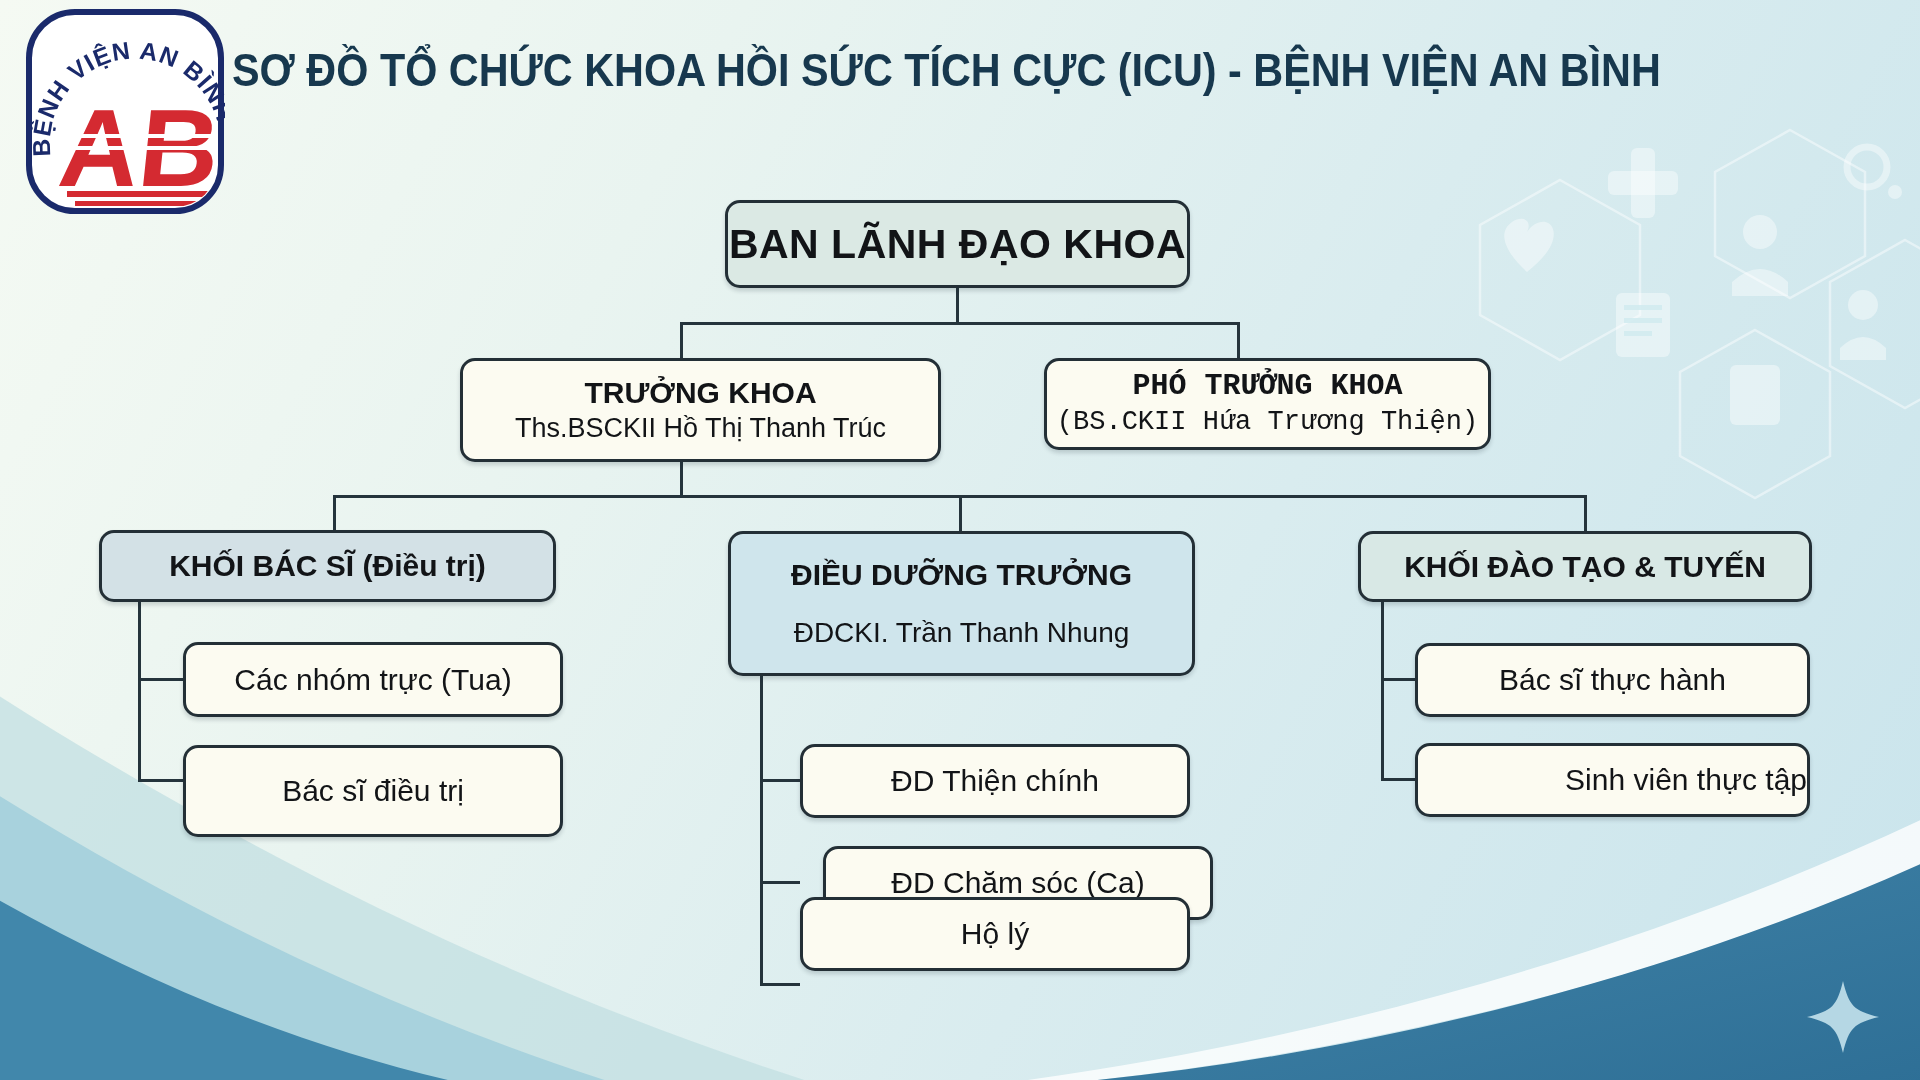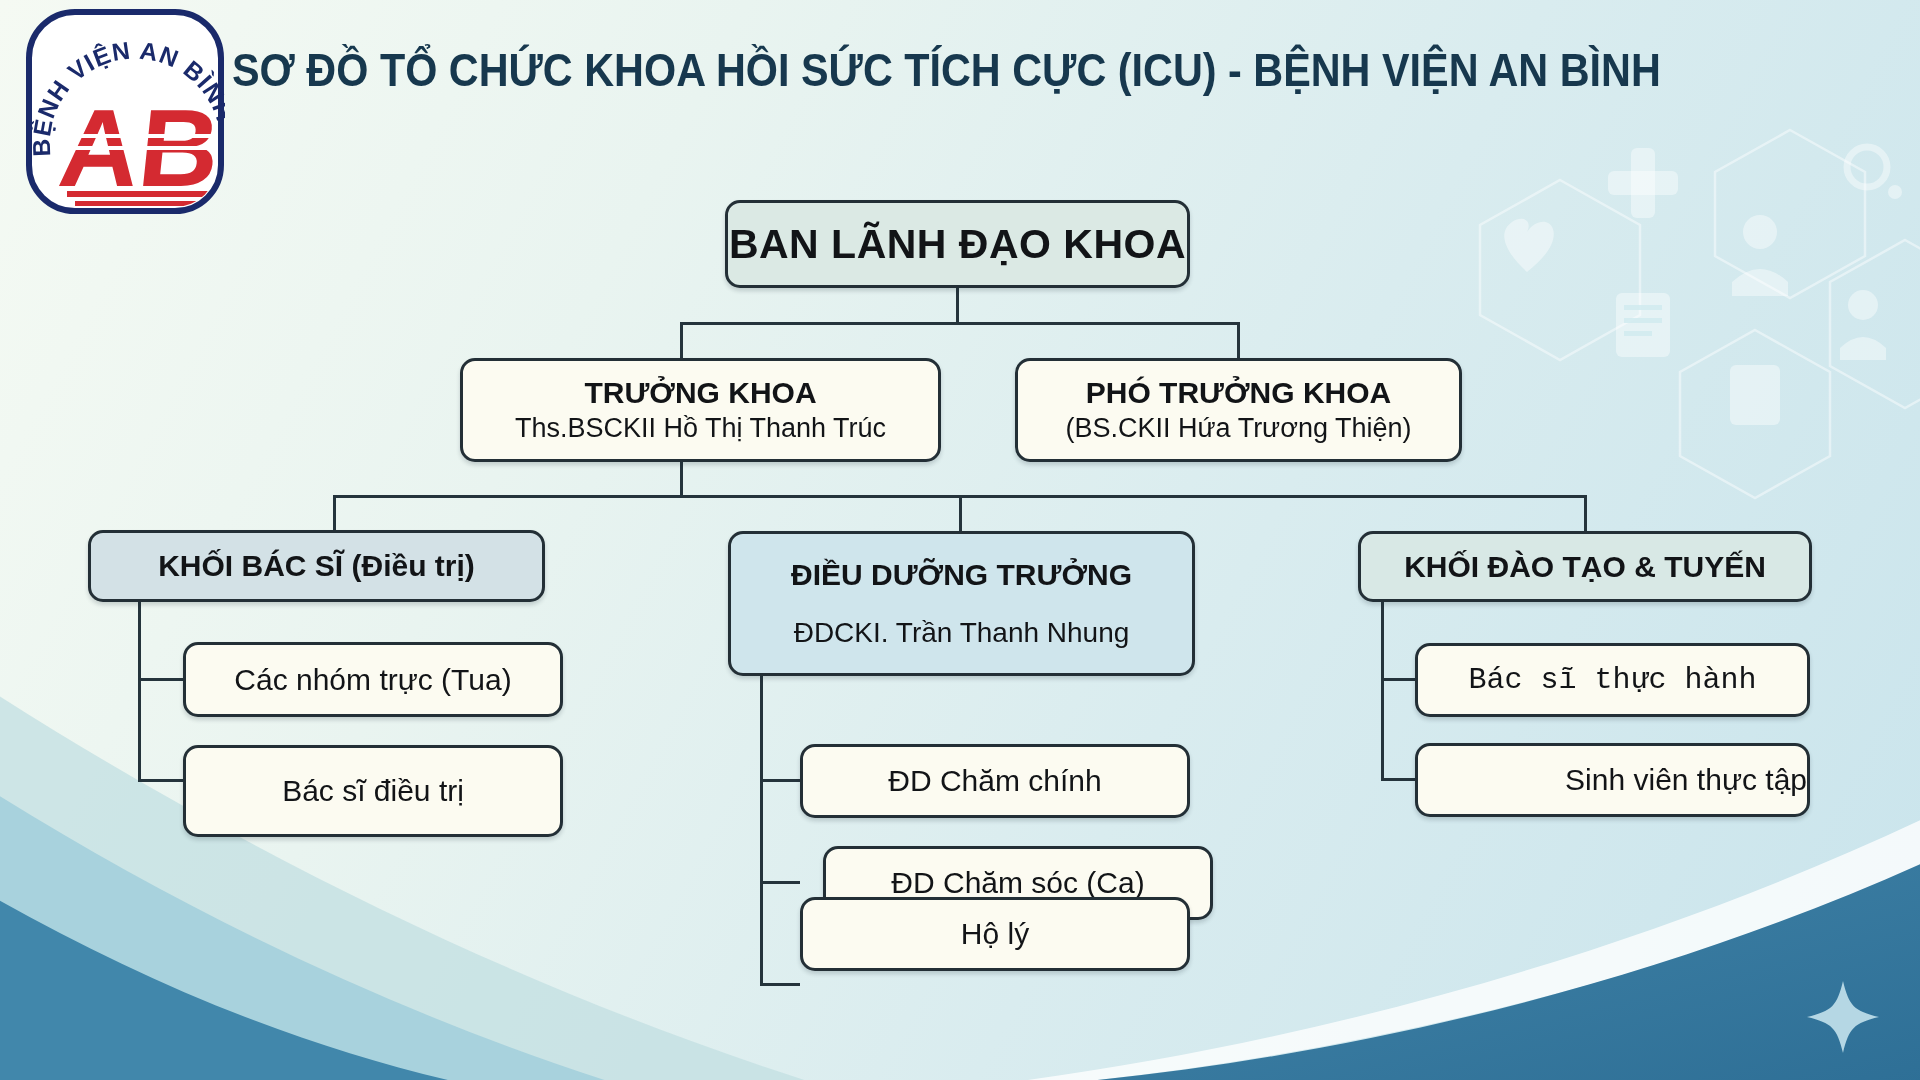--- a/index.html
+++ b/index.html
@@ -142,55 +142,55 @@
 
   <div class="box fill-root" style="left:725px;top:200px;width:465px;height:88px;">
     <div class="bt-lg">BAN LÃNH ĐẠO KHOA</div>
   </div>
 
   <div class="box fill-cream" style="left:460px;top:358px;width:481px;height:104px;">
     <div class="bt">TRƯỞNG KHOA</div>
     <div class="bs">Ths.BSCKII Hồ Thị Thanh Trúc</div>
   </div>
 
-  <div class="box fill-cream" style="left:1015px;top:358px;width:447px;height:104px;">
+  <div class="box fill-cream" style="left:1044px;top:358px;width:447px;height:92px;font-family:Liberation Mono, monospace;">
     <div class="bt">PHÓ TRƯỞNG KHOA</div>
     <div class="bs">(BS.CKII Hứa Trương Thiện)</div>
   </div>
 
-  <div class="box fill-gray" style="left:88px;top:530px;width:457px;height:72px;">
+  <div class="box fill-gray" style="left:99px;top:530px;width:457px;height:72px;">
     <div class="bt">KHỐI BÁC SĨ (Điều trị)</div>
   </div>
 
   <div class="box fill-teal" style="left:1358px;top:531px;width:454px;height:71px;">
     <div class="bt">KHỐI ĐÀO TẠO &amp; TUYẾN</div>
   </div>
 
   <div class="box fill-blue" style="left:728px;top:531px;width:467px;height:145px;justify-content:space-evenly;">
     <div class="bt">ĐIỀU DƯỠNG TRƯỞNG</div>
     <div class="bs" style="font-size:28px;">ĐDCKI. Trần Thanh Nhung</div>
   </div>
 
   <div class="box fill-cream" style="left:183px;top:642px;width:380px;height:75px;">
     <div class="leaf-t">Các nhóm trực (Tua)</div>
   </div>
   <div class="box fill-cream" style="left:183px;top:745px;width:380px;height:92px;">
     <div class="leaf-t">Bác sĩ điều trị</div>
   </div>
 
   <div class="box fill-cream" style="left:800px;top:744px;width:390px;height:74px;">
-    <div class="leaf-t">ĐD Chăm chính</div>
+    <div class="leaf-t">ĐD Thiện chính</div>
   </div>
   <div class="box fill-cream" style="left:800px;top:846px;width:390px;height:74px;margin-left:23px;">
     <div class="leaf-t">ĐD Chăm sóc (Ca)</div>
   </div>
   <div class="box fill-cream" style="left:800px;top:897px;width:390px;height:74px;">
     <div class="leaf-t">Hộ lý</div>
   </div>
 
-  <div class="box fill-cream" style="left:1415px;top:643px;width:395px;height:74px;font-family:Liberation Mono, monospace;">
+  <div class="box fill-cream" style="left:1415px;top:643px;width:395px;height:74px;">
     <div class="leaf-t">Bác sĩ thực hành</div>
   </div>
   <div class="box fill-cream" style="left:1415px;top:743px;width:395px;height:74px;align-items:flex-end;">
     <div class="leaf-t">Sinh viên thực tập</div>
   </div>
 
 </div>
 
 </body></html>

